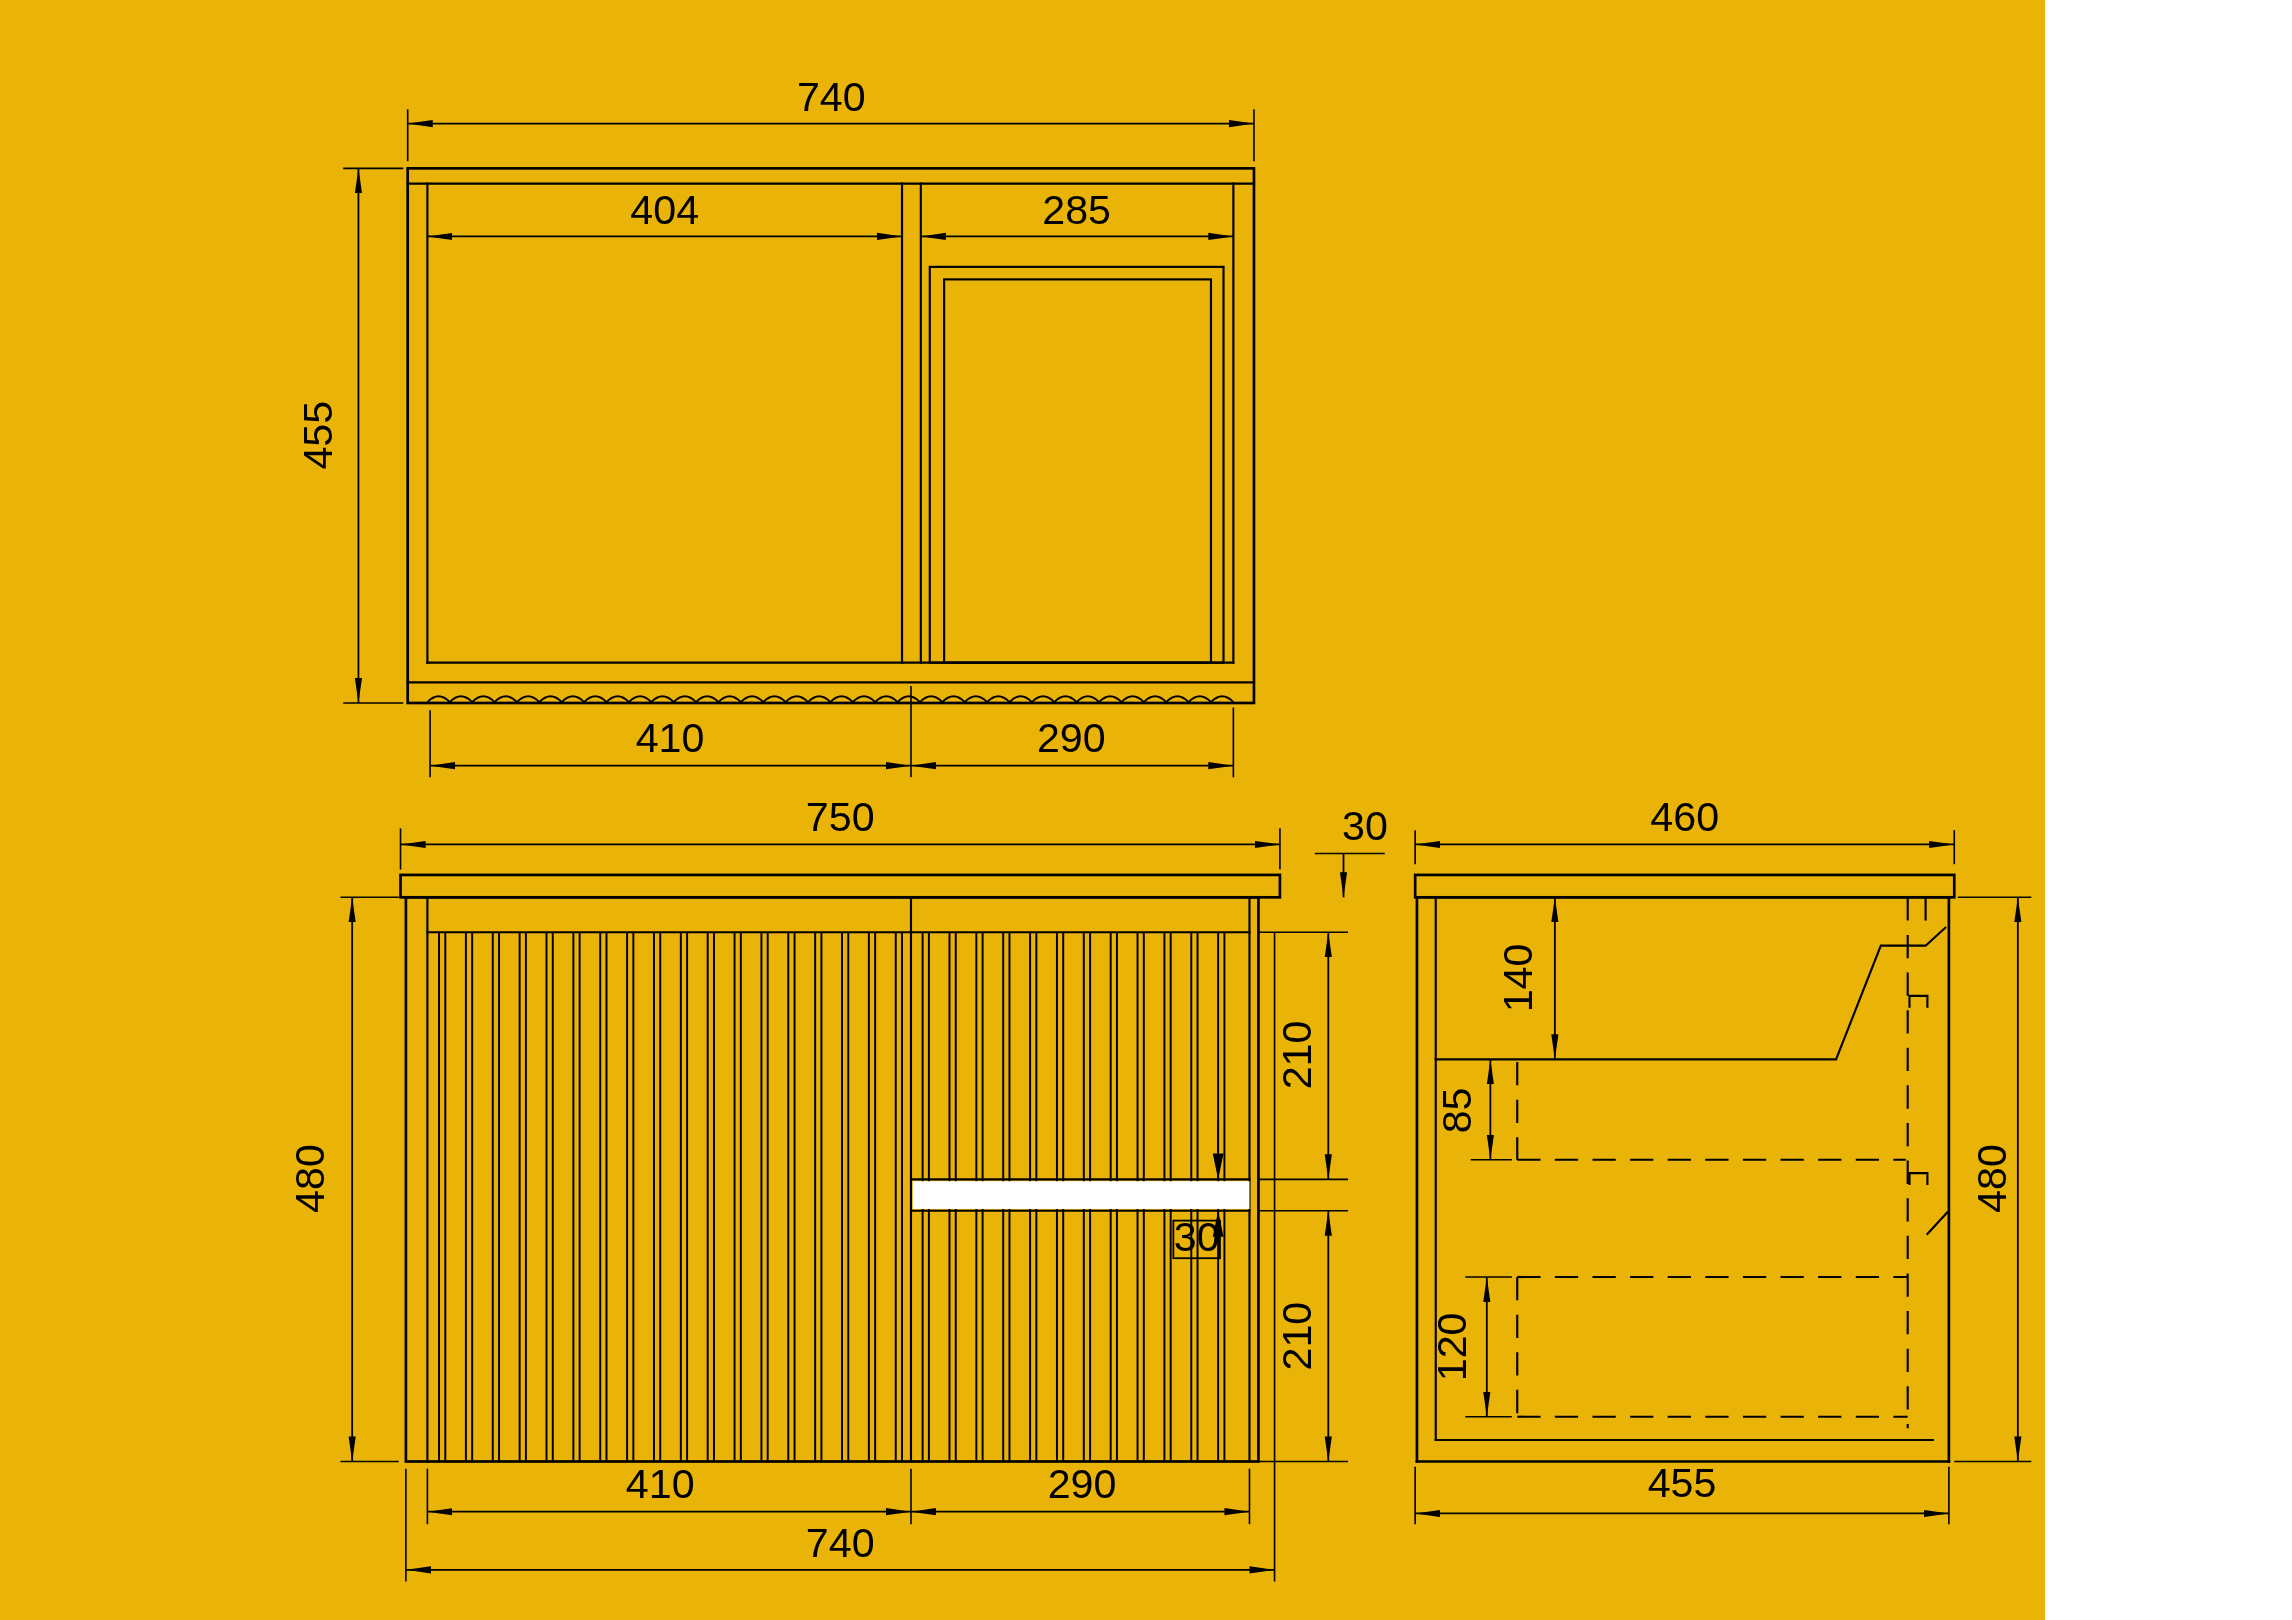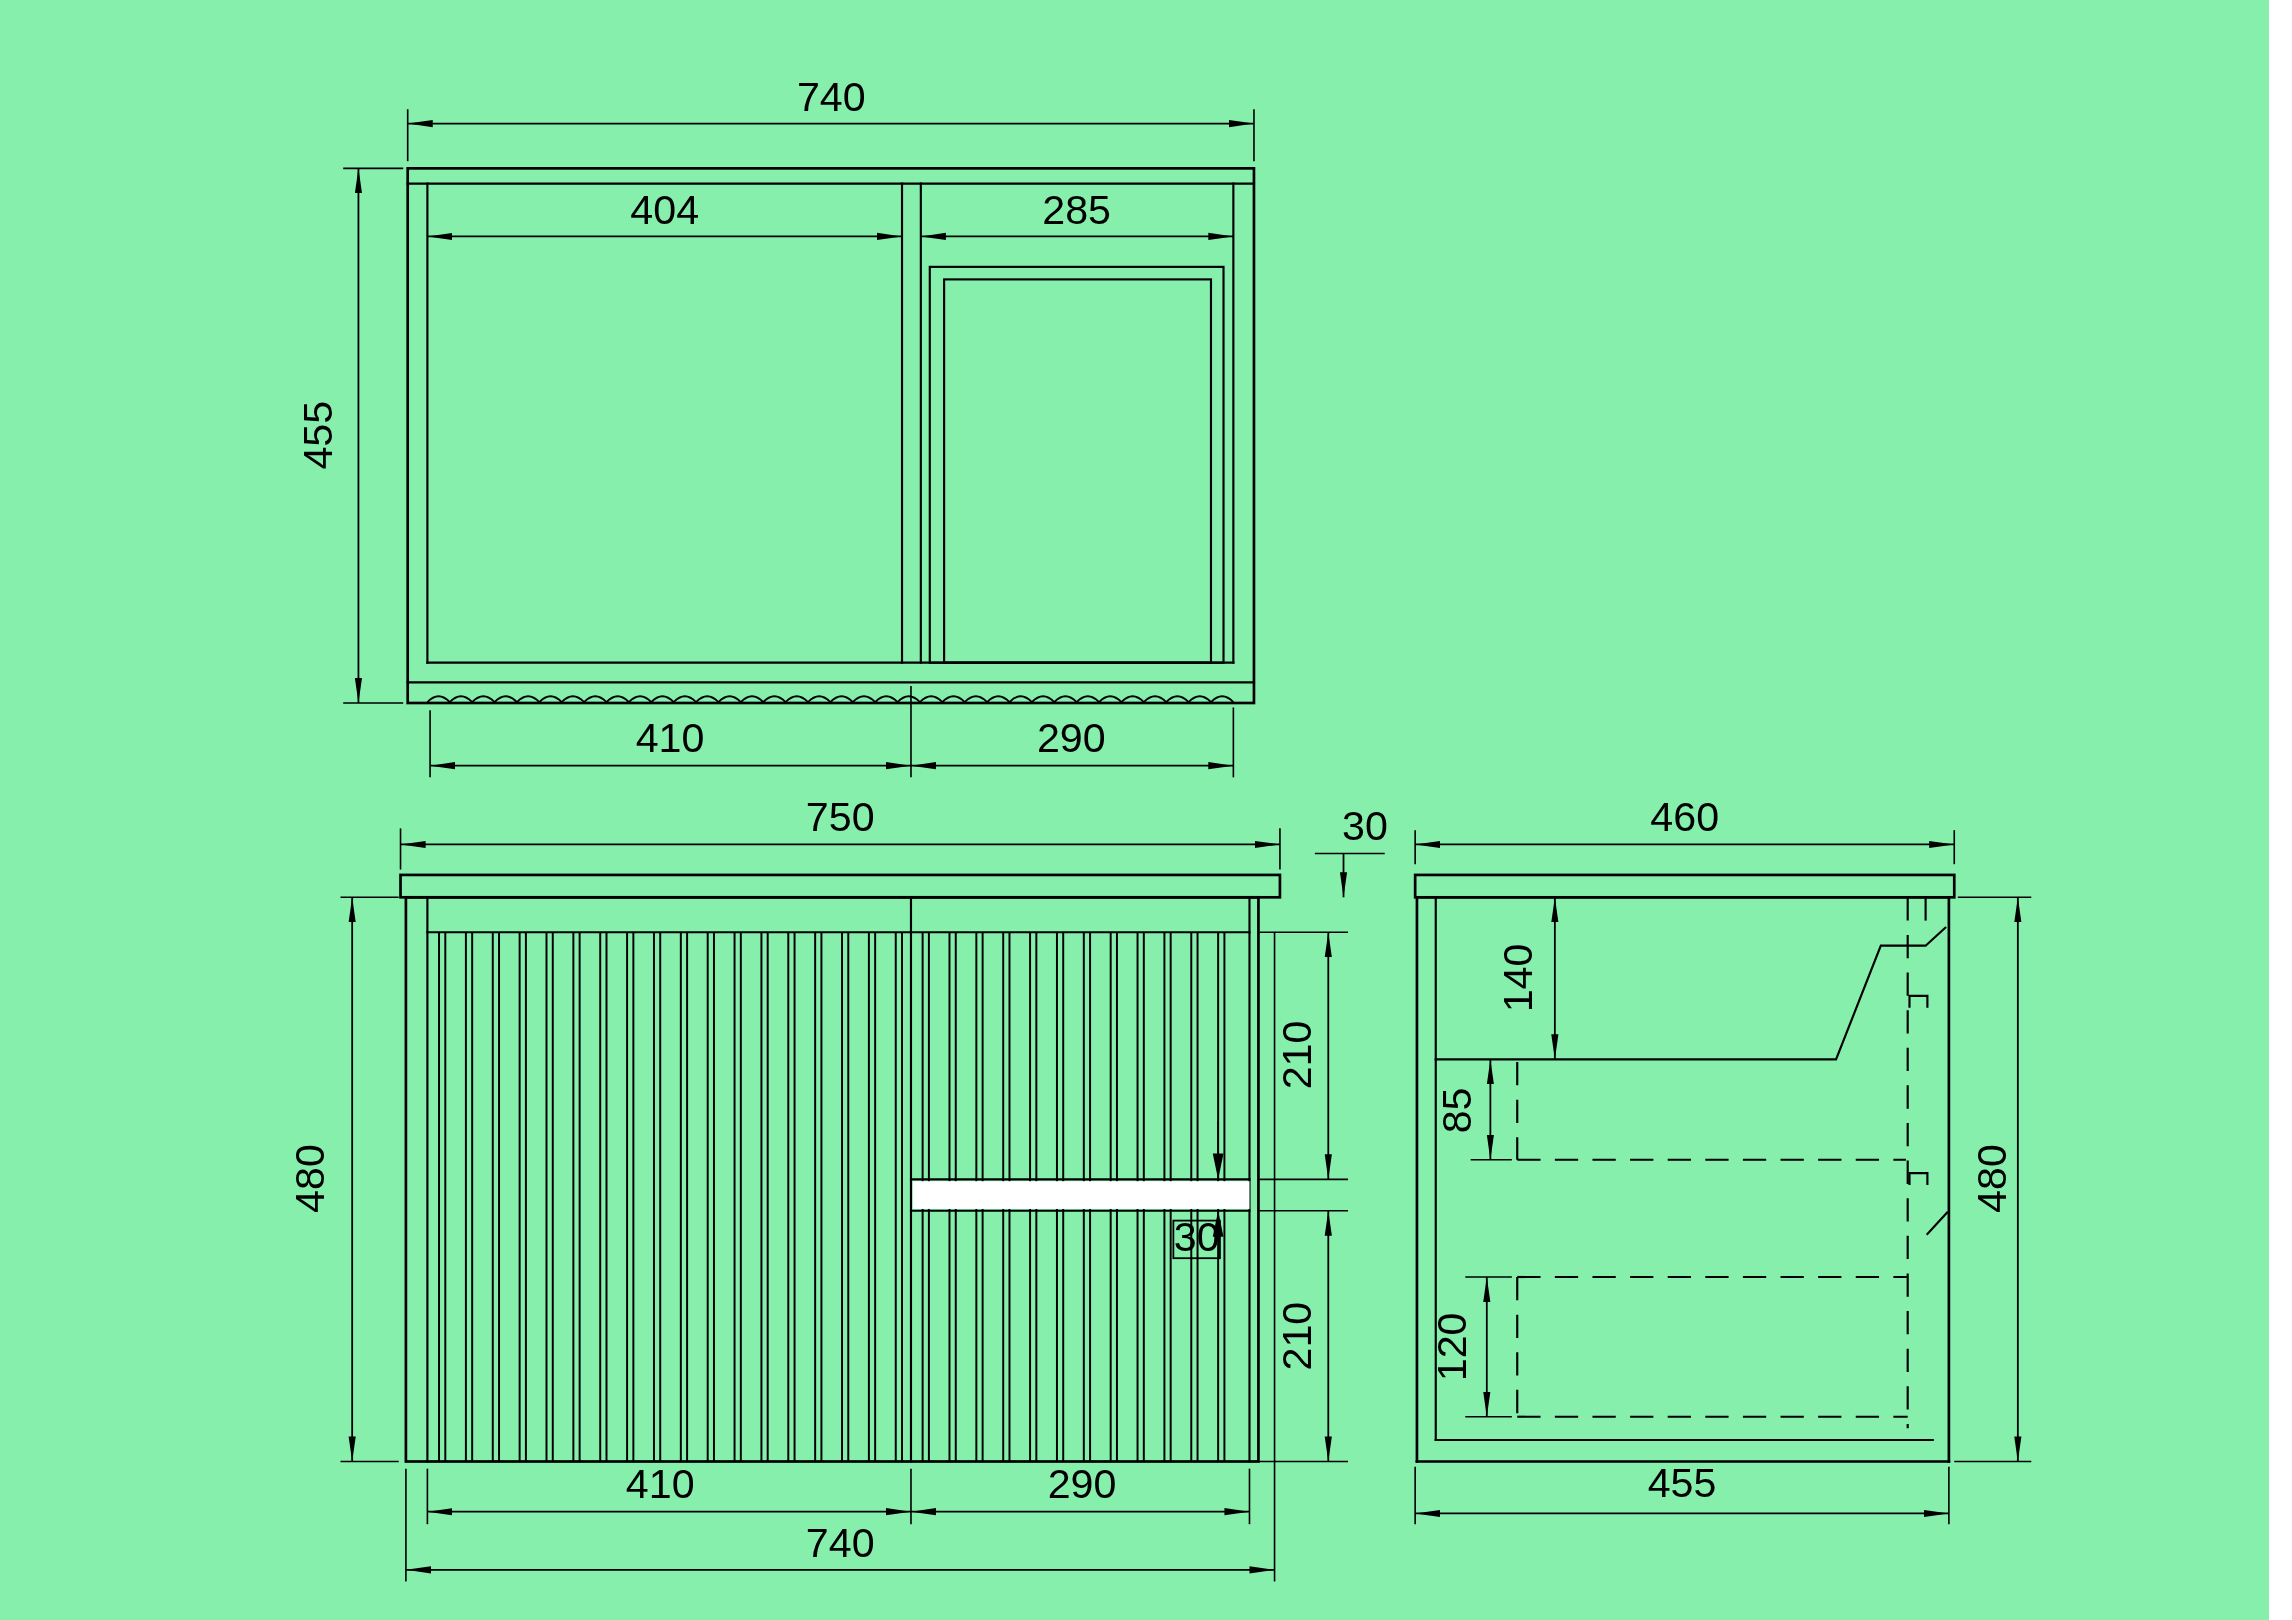--- a/index.html
+++ b/index.html
@@ -1,16 +1,16 @@
 <!DOCTYPE html>
 <html style="font-size:14.3px"><head>
 <meta charset="utf-8">
 <style>
   html,body{margin:0;padding:0;background:#ffffff;}
-  .stage{position:relative;width:2269px;height:1620px;background:#86efac;overflow:hidden;}
+  .stage{position:relative;width:2045px;height:1620px;background:#eab308;overflow:hidden;}
   svg{display:block;}
   .ol{stroke:#000;stroke-width:3;fill:none;stroke-linecap:square;}
   .ol2{stroke:#000;stroke-width:2.4;fill:none;stroke-linecap:square;}
   .flute{stroke:#000;stroke-width:2.2;fill:none;}
   .dim{stroke:#000;stroke-width:2;fill:none;marker-start:url(#mStart);marker-end:url(#mEnd);}
   .ae{stroke:#000;stroke-width:2;fill:none;marker-end:url(#mEnd);}
   .ext{stroke:#000;stroke-width:1.8;fill:none;}
   .dash{stroke:#000;stroke-width:2.4;fill:none;stroke-dasharray:26 16;}
   .dimtext{font-family:"Liberation Sans", sans-serif;font-size:46px;fill:#000;text-anchor:middle;}
   .arrowfill{fill:#000;stroke:none;}

